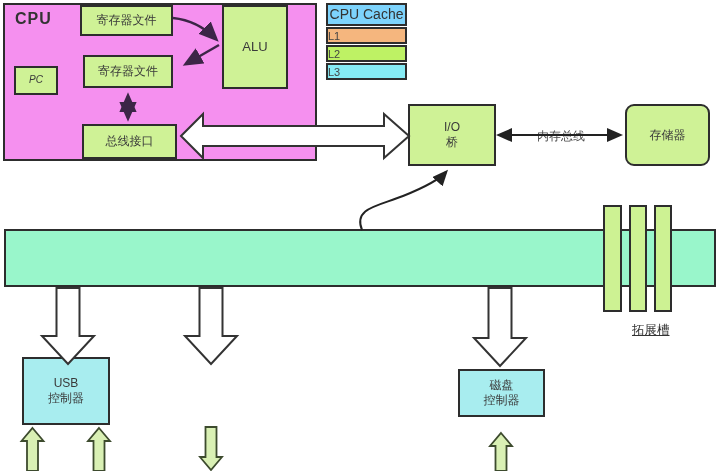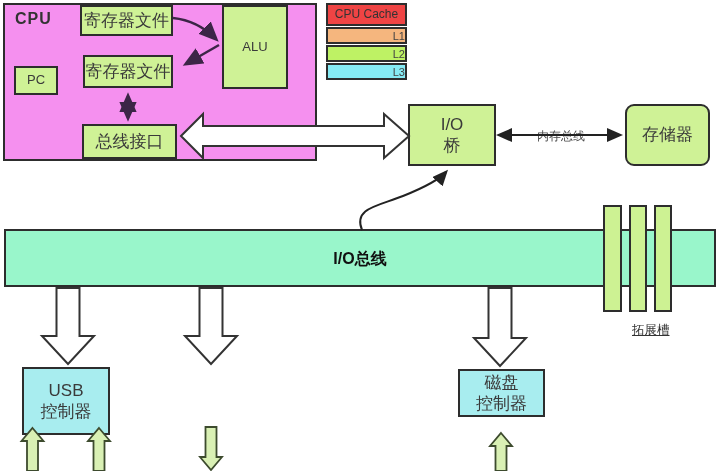--- a/index.html
+++ b/index.html
@@ -1,27 +1,27 @@
 <!DOCTYPE html>
 <html><head>
 <meta charset="utf-8">
 <style>
   html,body{margin:0;padding:0;background:#fff;}
   #stage{position:relative;width:720px;height:471px;background:#fff;overflow:hidden;
          font-family:"Liberation Sans","DejaVu Sans",sans-serif;}
   .box{position:absolute;display:flex;flex-direction:column;align-items:center;justify-content:center;
-       border:2px solid #2d2d2d;box-sizing:border-box;color:#3a3a3a;font-size:17px;line-height:1.25;text-align:center;}
+       border:2px solid #2d2d2d;box-sizing:border-box;color:#3a3a3a;font-size:12px;line-height:1.25;text-align:center;}
   .green{background:#cff296;}
   .cyan{background:#a8edef;}
   .cpu-shell{position:absolute;left:3px;top:3px;width:314px;height:158px;background:#f590ef;
              border:2px solid #2d2d2d;box-sizing:border-box;z-index:1;}
   .cpu-title{position:absolute;left:10px;top:5px;font-size:16px;font-weight:bold;color:#333;letter-spacing:1px;}
-  .cache-hdr{background:#ef4444;font-size:12px;color:#333;}
+  .cache-hdr{background:#7dd3fc;font-size:14px;color:#333;}
   .cache-row{position:absolute;left:326px;width:81px;height:17px;border:2px solid #2d2d2d;box-sizing:border-box;
-             display:flex;align-items:center;justify-content:flex-end;font-size:11px;color:#444;}
+             display:flex;align-items:center;justify-content:flex-start;font-size:11px;color:#444;}
   .l1{background:#f5b67e;} .l2{background:#bef264;} .l3{background:#86ebf4;}
   .iobus{position:absolute;left:4px;top:229px;width:712px;height:58px;background:#99f6cb;
          border:2px solid #2d2d2d;box-sizing:border-box;z-index:1;}
   .iobus-label{position:absolute;left:0;top:249px;width:720px;text-align:center;font-size:16px;
                font-weight:bold;color:#111;z-index:3;}
   .tooltip{position:absolute;left:320px;top:232px;width:112px;height:17px;background:#f2f2f2;
            border:1px solid #d8d8d8;display:flex;align-items:center;justify-content:center;
            font-size:10.5px;color:#555;z-index:3;cursor:pointer;}
   .slot{position:absolute;top:205px;height:107px;width:19px;background:#cdf293;
         border:2px solid #2d2d2d;box-sizing:border-box;z-index:2;}
@@ -39,21 +39,21 @@
   </div>
   <div class="box green" style="left:80px;top:5px;width:93px;height:31px;z-index:2;">
     <span>寄存器文件</span>
   </div>
   <div class="box green" style="left:83px;top:55px;width:90px;height:33px;z-index:2;">
     <span>寄存器文件</span>
   </div>
   <div class="box green" style="left:222px;top:5px;width:66px;height:84px;z-index:2;font-size:13px;">
     <span>ALU</span>
   </div>
-  <div class="box green" style="left:14px;top:66px;width:44px;height:29px;z-index:2;font-size:13px;">
+  <div class="box green" style="left:14px;top:66px;width:44px;height:29px;z-index:2;font-size:10px;font-style:italic;">
     <span>PC</span>
   </div>
   <div class="box green" style="left:82px;top:124px;width:95px;height:35px;z-index:2;">
     <span>总线接口</span>
   </div>
 
   <div class="box cache-hdr" style="left:326px;top:3px;width:81px;height:23px;z-index:2;">
     <span>CPU Cache</span>
   </div>
   <div class="cache-row l1" style="top:27px;">
@@ -71,28 +71,27 @@
     <span>桥</span>
   </div>
   <div class="box green" style="left:625px;top:104px;width:85px;height:62px;z-index:2;border-radius:9px;">
     <span>存储器</span>
   </div>
 
   <div class="bus-label" style="left:268px;top:129px;">系统总线</div>
   <div class="bus-label" style="left:535px;top:128px;background:#fff;padding:0 2px;">内存总线</div>
 
   <div class="iobus"></div>
-  <div class="iobus-label">I/O总线</div>
 
   <div class="slot" style="left:603px;"></div>
   <div class="slot" style="left:629px;width:18px;"></div>
   <div class="slot" style="left:654px;width:18px;"></div>
   <div class="small-label" style="left:632px;top:322px;text-decoration:underline;">拓展槽</div>
 
-  <div class="box cyan" style="left:22px;top:367px;width:88px;height:68px;z-index:2;">
+  <div class="box cyan" style="left:22px;top:357px;width:88px;height:68px;z-index:2;">
     <span>USB</span>
     <span>控制器</span>
   </div>
   <div class="box cyan" style="left:458px;top:369px;width:87px;height:48px;z-index:2;">
     <span>磁盘</span>
     <span>控制器</span>
   </div>
 
   <svg class="overlay" width="720" height="471" viewBox="0 0 720 471">
     <defs>

